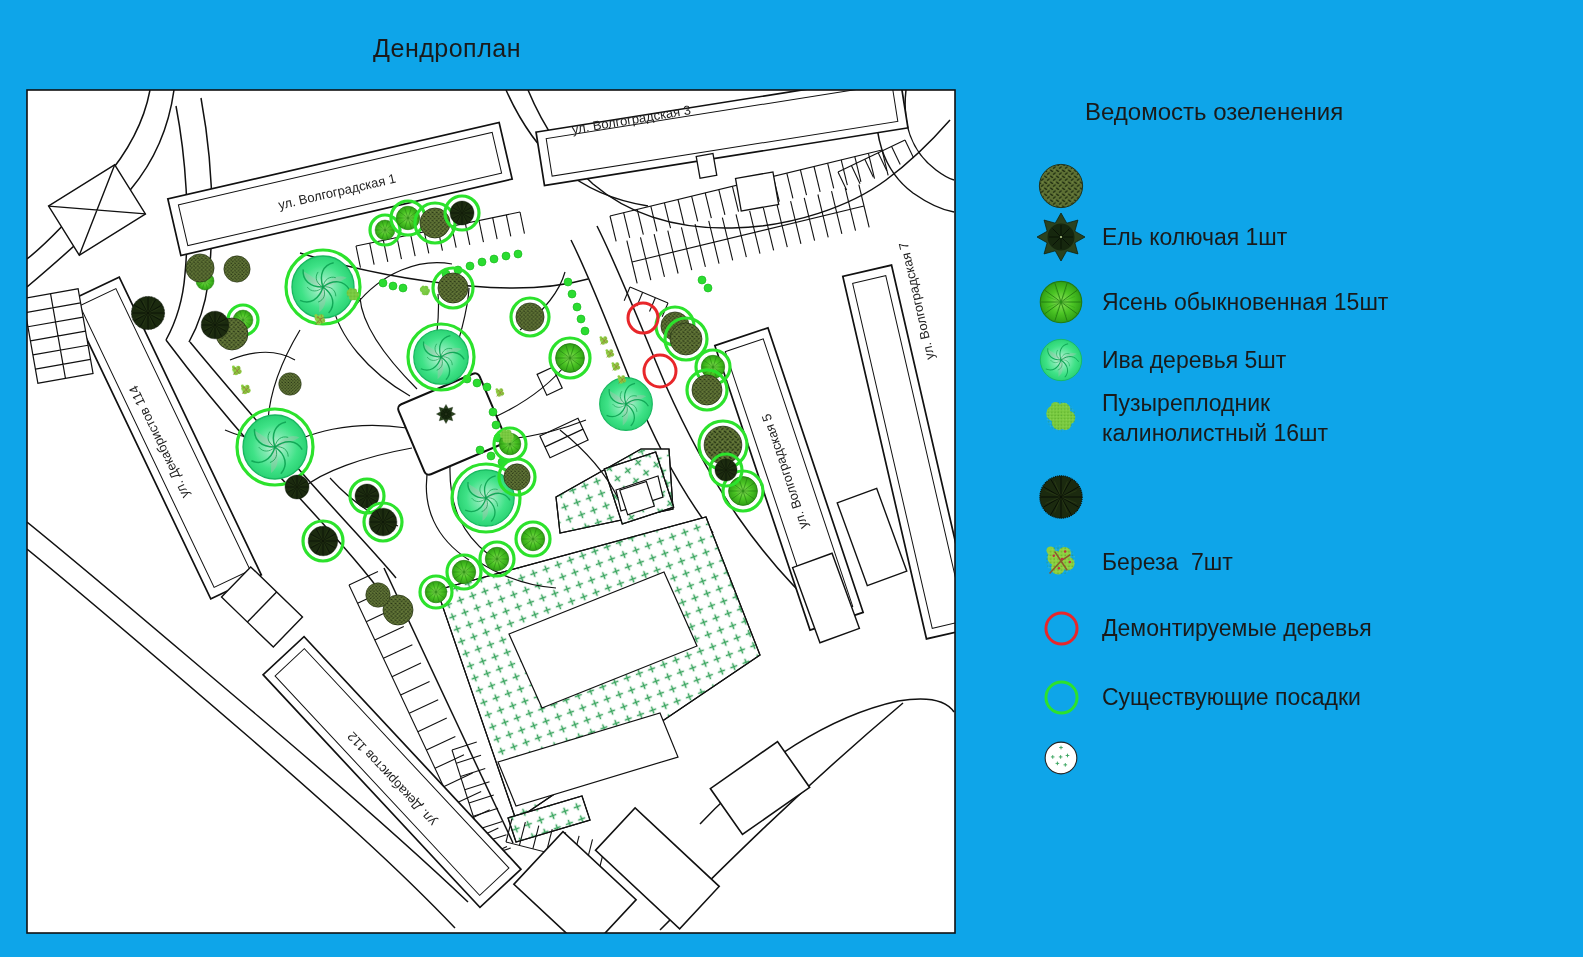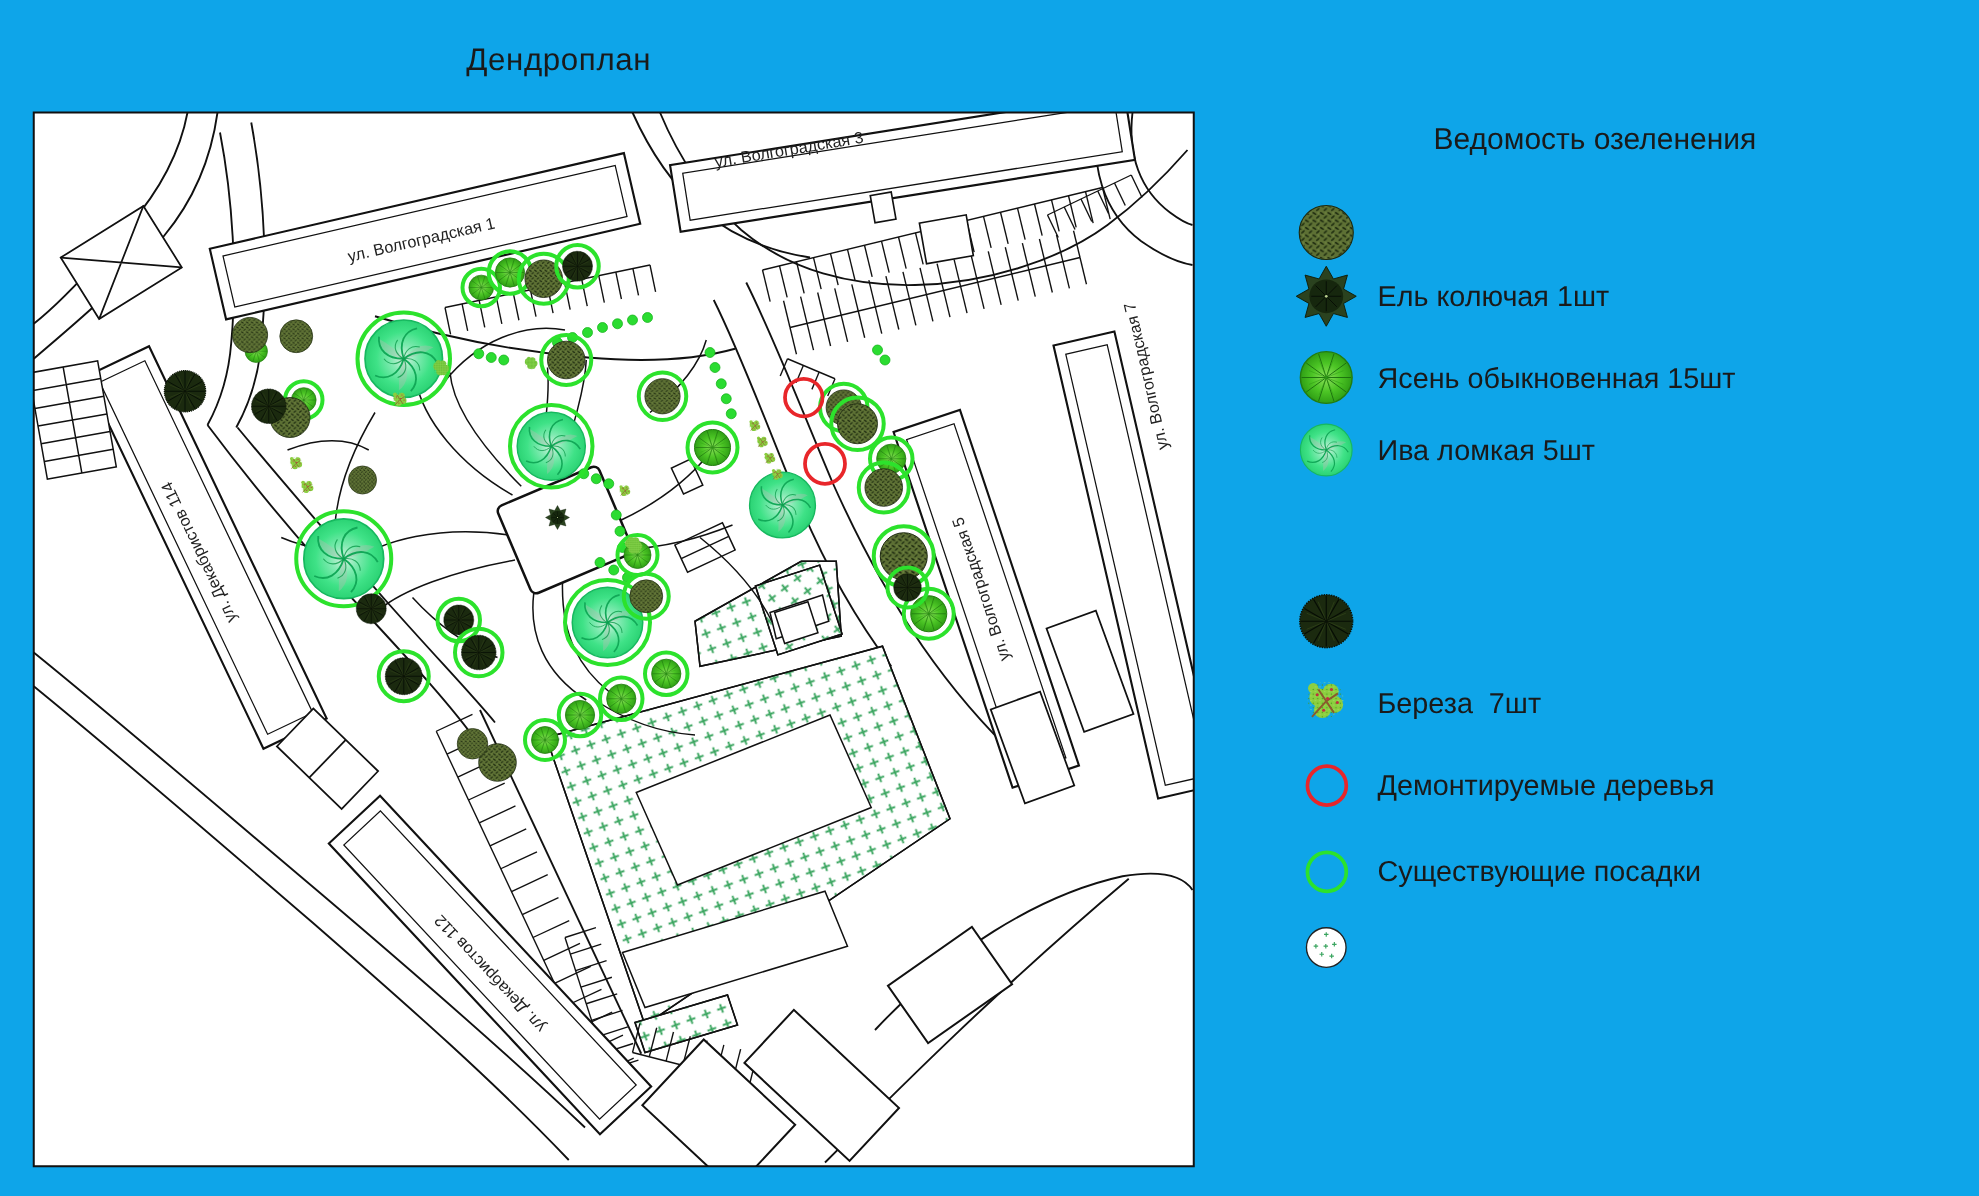--- a/index.html
+++ b/index.html
@@ -1,21 +1,21 @@
 <!DOCTYPE html>
 <html><head>
 <meta charset="utf-8">
 <style>
   html,body{margin:0;padding:0;background:#fff;}
   .stage{position:relative;width:1583px;height:957px;background:#0ea5e9;overflow:hidden;
          font-family:"Liberation Sans","DejaVu Sans",sans-serif;color:#1a1a1a;}
   .map-title{position:absolute;left:337px;top:34px;width:220px;text-align:center;
              font-size:25px;letter-spacing:.5px;color:#1a1a1a;}
   .legend{position:absolute;left:1020px;top:0;width:560px;height:957px;}
-  .legend-title{position:absolute;left:65px;top:98px;width:320px;text-align:right;
+  .legend-title{position:absolute;left:65px;top:98px;width:320px;text-align:left;
                 font-size:24px;color:#1a1a1a;}
   .lrow{position:absolute;left:12px;display:flex;align-items:center;gap:12px;height:54px;}
   .lic{width:58px;display:flex;justify-content:center;align-items:center;flex:0 0 58px;}
   .llab{font-size:23px;line-height:1.32;color:#1a1a1a;white-space:pre-wrap;}
   svg{display:block;}
   #map-wrap{position:absolute;left:0;top:0;}
 </style>
 </head>
 <body>
 
@@ -671,21 +671,30 @@
           </svg>
         </span>
       <span class="llab">Ясень обыкновенная 15шт</span>
     </div>
     <div class="lrow" style="top:333px">
       <span class="lic">
           <svg viewBox="0 0 100 100" width="44" height="44">
             <use href="#sym-willow"></use>
           </svg>
         </span>
-      <span class="llab">Ива ломкая 5шт</span>
+      <span class="llab">Ива деревья 5шт</span>
+    </div>
+    <div class="lrow" style="top:391px">
+      <span class="lic">
+          <svg viewBox="0 0 100 100" width="46" height="46">
+            <use href="#sym-ninebark"></use>
+          </svg>
+        </span>
+      <span class="llab">Пузыреплодник
+калинолистный 16шт</span>
     </div>
     <div class="lrow" style="top:470px">
       <span class="lic">
           <svg viewBox="0 0 100 100" width="46" height="46">
             <use href="#sym-thuja"></use>
           </svg>
         </span>
     </div>
     <div class="lrow" style="top:535px">
       <span class="lic">

